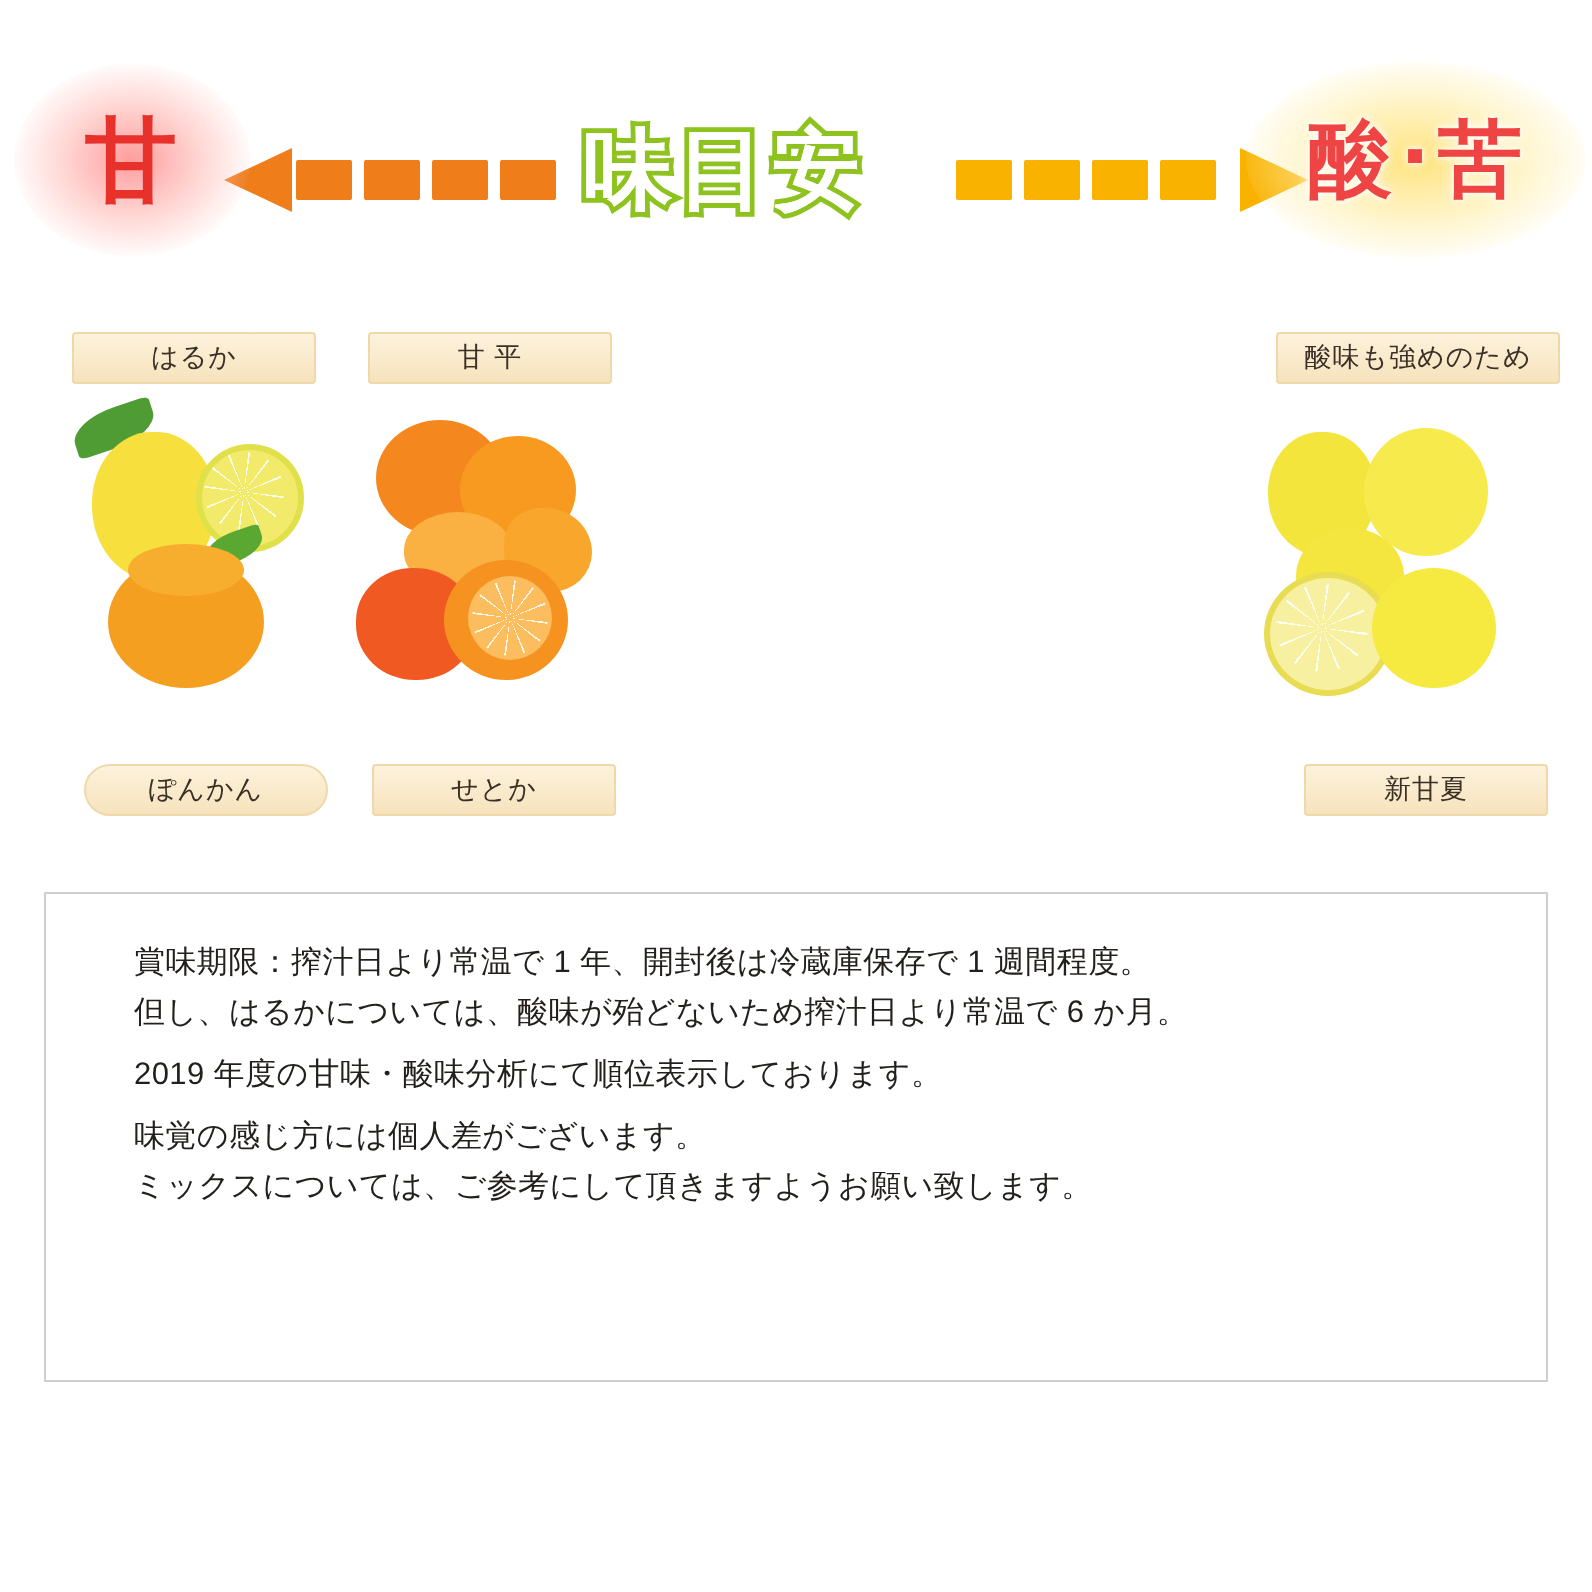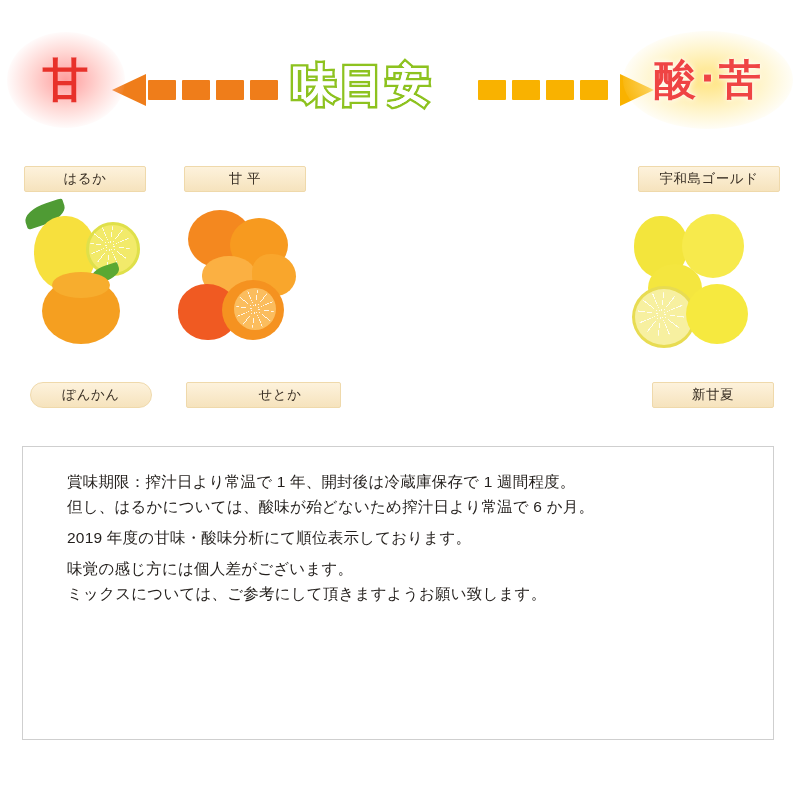--- a/index.html
+++ b/index.html
@@ -219,21 +219,21 @@
         rgba(255,255,255,0.0) 309deg 336deg, rgba(255,255,255,0.85) 336deg 339deg,
         rgba(255,255,255,0.0) 339deg 360deg);
   }
 
   
   .note-box {
     position: absolute;
     left: 22px;
     top: 446px;
     width: 752px;
-    height: 294px;
+    height: 245px;
     border: 1px solid #cfcfcf;
     box-sizing: border-box;
     background: #ffffff;
   }
   .note-inner {
     padding: 22px 30px 0 44px;
   }
   .note-p {
     margin: 0 0 0 0;
     font-size: 15.5px;
@@ -282,21 +282,21 @@
     </div>
 
     <div class="big-kanji" id="kanji-sour">
       <span class="glow"></span>
       <span class="txt">酸･苦</span>
     </div>
   </div>
 
   <div class="fruit-panel">
 
-    <div class="fruit-col" style="left:0px;">
+    <div class="fruit-col" style="left:12px;">
       <div class="name-tag top" style="left:8px;">
         <span>はるか</span>
       </div>
       <div class="fruit-art upper">
         <span class="leaf" style="left:8px;top:10px;"></span>
         <span class="blob" style="left:18px;top:22px;width:62px;height:74px;background:#f7e03d;border-radius:48% 48% 50% 50%;"></span>
         <span class="blob" style="left:70px;top:28px;width:48px;height:48px;background:#f2ea6a;border:3px solid #dfe04a;"></span>
         <span class="segment-lines" style="left:74px;top:32px;width:40px;height:40px;"></span>
         <span class="leaf small" style="left:74px;top:72px;background:#5aa832;"></span>
       </div>
@@ -318,30 +318,30 @@
         <span class="blob" style="left:62px;top:24px;width:58px;height:54px;background:#f79a1f;"></span>
         <span class="blob" style="left:34px;top:62px;width:54px;height:38px;background:#fbb042;border-radius:50% 50% 46% 46%;"></span>
         <span class="blob" style="left:84px;top:60px;width:44px;height:42px;background:#f9a62c;border-radius:44% 56% 50% 50%;"></span>
       </div>
       <div class="fruit-art lower">
         <span class="blob" style="left:10px;top:40px;width:60px;height:56px;background:#f05a22;border-radius:48% 52% 50% 50%;"></span>
         <span class="blob" style="left:54px;top:36px;width:62px;height:60px;background:#f59220;"></span>
         <span class="blob" style="left:66px;top:44px;width:42px;height:42px;background:#fbbd5e;"></span>
         <span class="segment-lines" style="left:68px;top:46px;width:38px;height:38px;"></span>
       </div>
-      <div class="name-tag bottom" style="left:18px;padding-left:33px;">
+      <div class="name-tag bottom" style="left:18px;">
         <span>せとか</span>
       </div>
     </div>
 
 
 
     <div class="fruit-col" style="left:608px;width:156px;">
       <div class="name-tag top" style="left:14px;width:140px;">
-        <span>宇和島ゴールド</span>
+        <span>酸味も強めのため</span>
       </div>
       <div class="fruit-art upper">
         <span class="blob" style="left:10px;top:22px;width:54px;height:62px;background:#f3e53c;border-radius:48% 48% 50% 50%;"></span>
         <span class="blob" style="left:58px;top:20px;width:62px;height:64px;background:#f7ea4c;"></span>
         <span class="blob" style="left:24px;top:70px;width:54px;height:48px;background:#f4e63f;"></span>
       </div>
       <div class="fruit-art lower">
         <span class="blob" style="left:8px;top:42px;width:58px;height:56px;background:#f7f0a0;border:3px solid #e8dc52;"></span>
         <span class="segment-lines" style="left:14px;top:48px;width:46px;height:44px;"></span>
         <span class="blob" style="left:62px;top:40px;width:62px;height:60px;background:#f6e93f;"></span>

